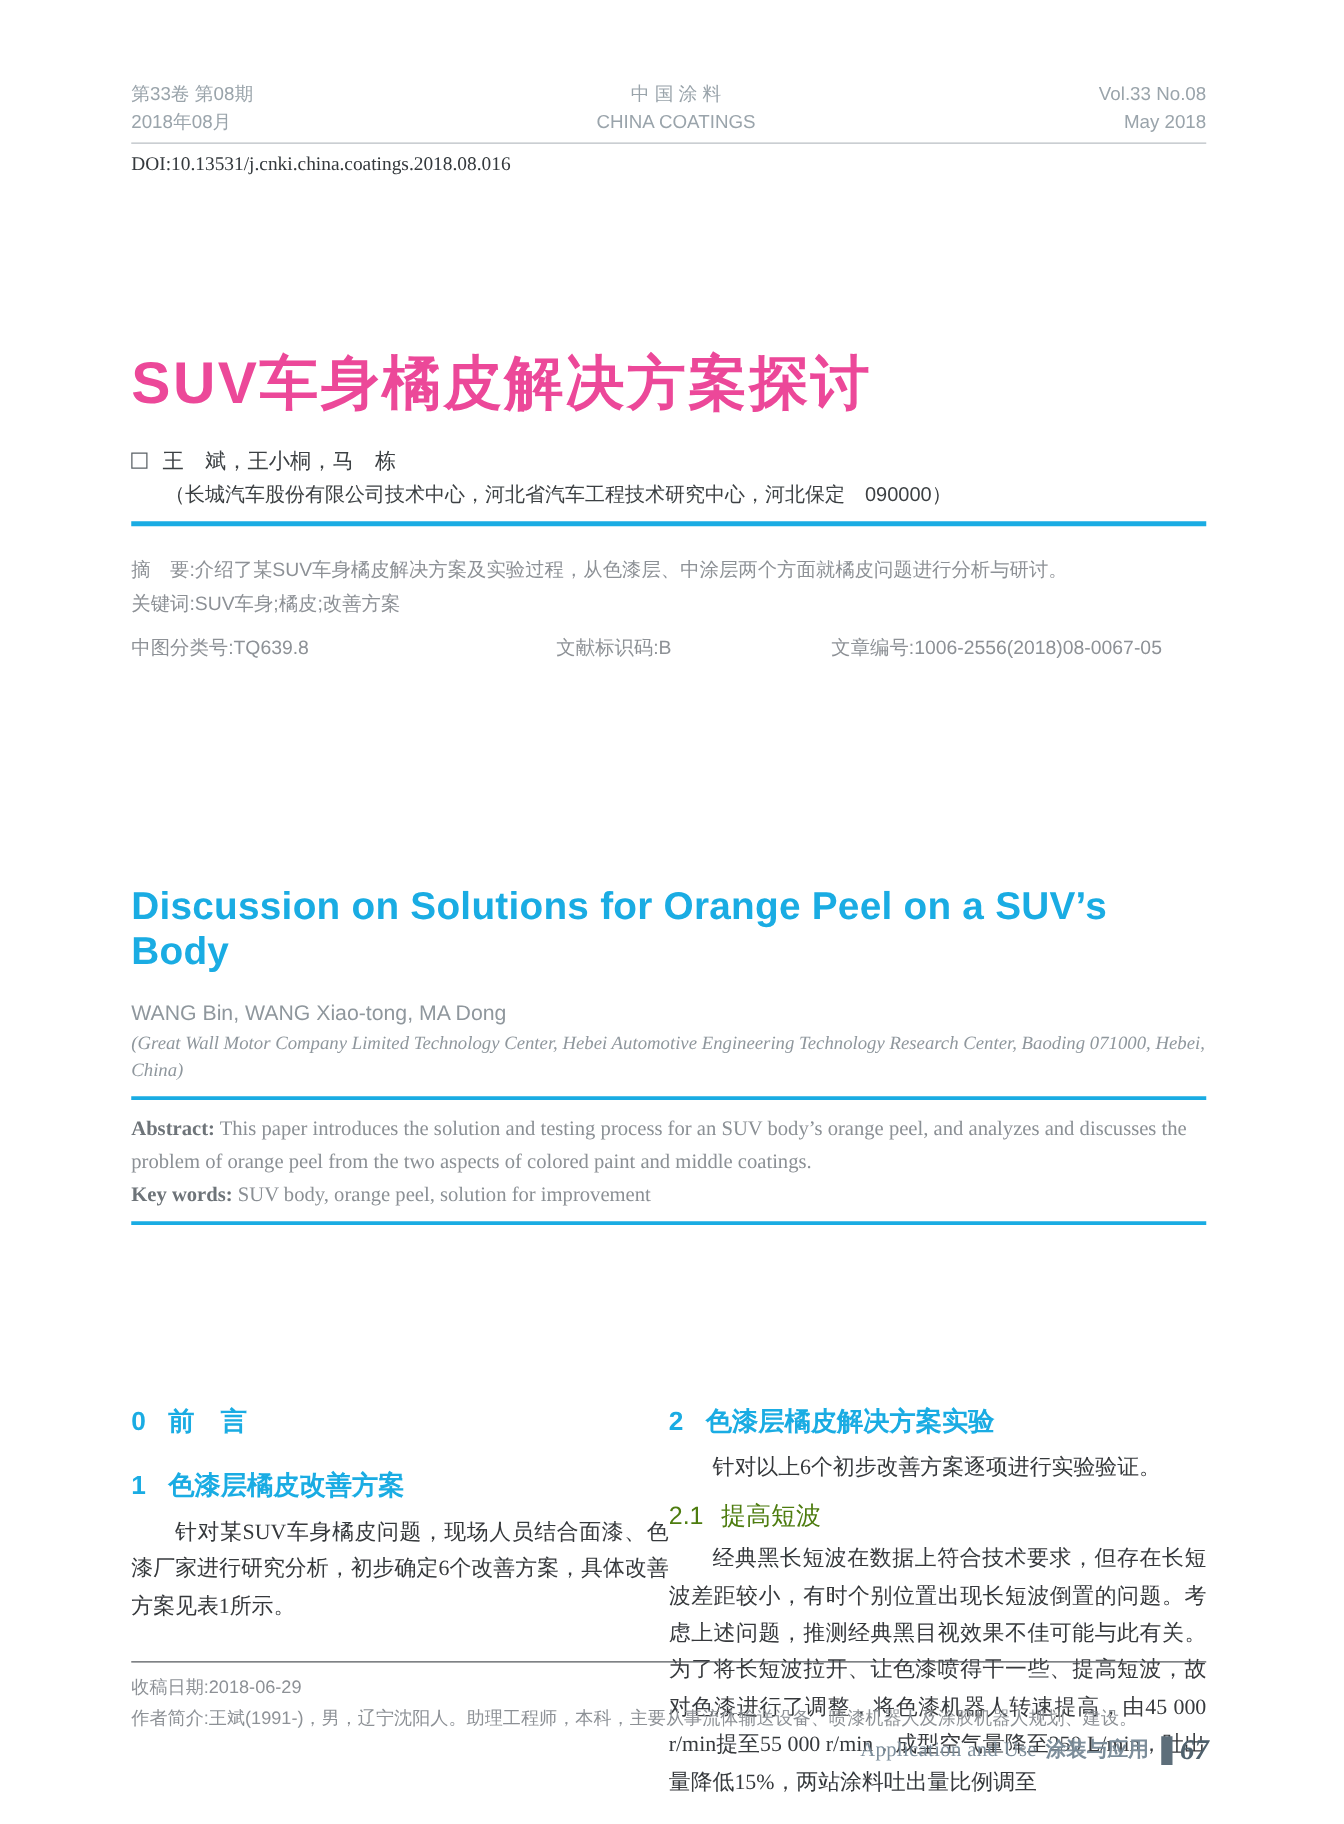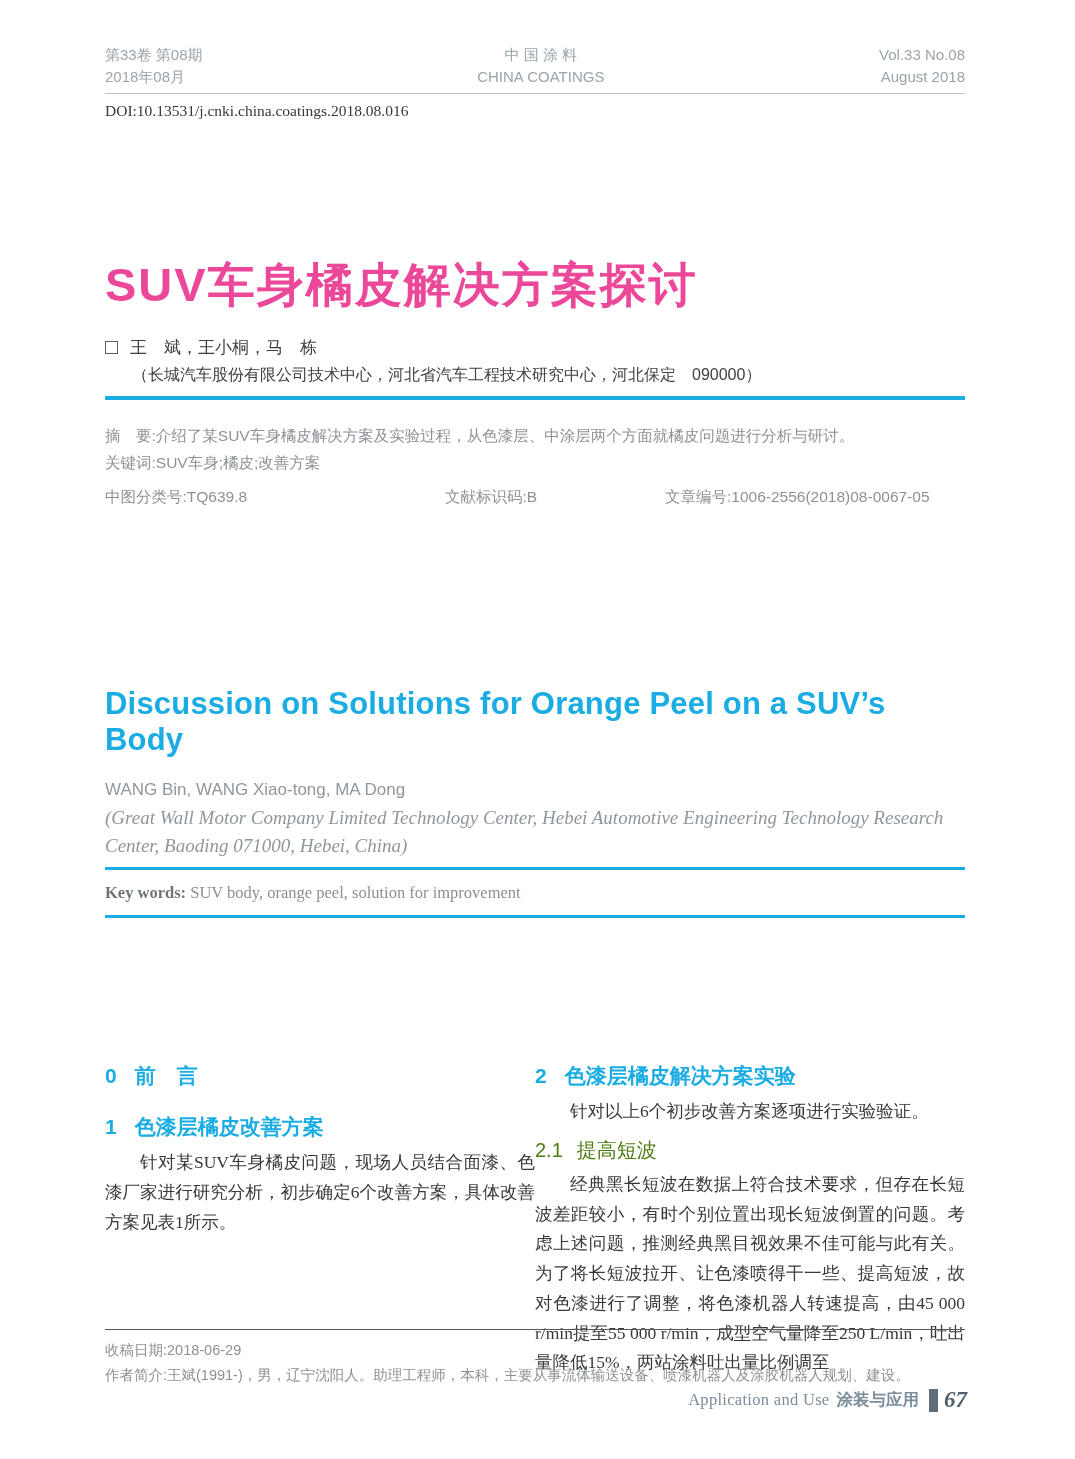--- a/index.html
+++ b/index.html
@@ -6,21 +6,21 @@
   html,body { background:#ffffff; }
   .page {
     position:relative;
     width:1075px; height:1459px;
     margin:0 auto;
     background:#fff;
     overflow:hidden;
     font-family:"Liberation Sans", sans-serif;
     color:#3a3a3a;
   }
-  .content { padding:44px 110px 0 105px; }
+  .content { padding:44px 110px 0 105px;margin-top:21px; }
 
   
   .jheader { display:flex; justify-content:space-between; align-items:flex-start;
              color:#9aa4ab; font-size:15px; line-height:1.45; }
   .jheader .hc { text-align:center; }
   .jheader .hr { text-align:right; }
   .hairline { height:1px; background:#b9bfc4; margin-top:5px; }
   .doi { font-family:Liberation Serif, serif; color:#34393d; font-size:15.5px; margin-top:8px; }
 
   
@@ -35,21 +35,21 @@
   
   .cn-meta { margin-top:22px; color:#8d9196; font-size:15.5px; line-height:1.8; }
   .cn-meta-row { display:flex; margin-top:10px; color:#8d9196; font-size:15.5px; }
   .cn-meta-row .m1 { width:340px; }
   .cn-meta-row .m2 { width:220px; }
 
   
   .en-title { margin-top:178px; color:#1aace3; font-size:31px; font-weight:bold;
               letter-spacing:0.2px; }
   .en-authors { margin-top:22px; color:#8f979d; font-size:17px; }
-  .en-affil { margin-top:4px; color:#8f979d; font-size:19px; line-height:1.45;
+  .en-affil { margin-top:4px; color:#8f979d; font-size:15px; line-height:1.45;
               font-family:"Liberation Serif", serif; font-style:italic; }
   .rule-mid { height:3px; background:#1aace3; margin-top:8px; }
   .en-abstract { margin-top:10px; font-family:"Liberation Serif", serif;
                  color:#8b9095; font-size:16.5px; line-height:1.6; }
   .en-abstract b { color:#6e7479; }
   .rule-thin { height:3px; background:#1aace3; margin-top:8px; }
 
   
   .columns { display:flex; margin-top:144px; }
   .col { flex:1 1 0; }
@@ -85,21 +85,21 @@
       <div class="hl">
         <div>第33卷 第08期</div>
         <div>2018年08月</div>
       </div>
       <div class="hc">
         <div>中 国 涂 料</div>
         <div>CHINA COATINGS</div>
       </div>
       <div class="hr">
         <div>Vol.33  No.08</div>
-        <div>August 2018</div>
+        <div>May 2018</div>
       </div>
     </div>
     <div class="hairline"></div>
     <div class="doi">DOI:10.13531/j.cnki.china.coatings.2018.08.016</div>
 
     <h1 class="cn-title">SUV车身橘皮解决方案探讨</h1>
     <div class="cn-authors">
       <span class="author-box"></span>
       <span>王　斌，王小桐，马　栋</span>
     </div>
@@ -114,20 +114,21 @@
       <span class="m1">中图分类号:TQ639.8</span>
       <span class="m2">文献标识码:B</span>
       <span class="m3">文章编号:1006-2556(2018)08-0067-05</span>
     </div>
 
     <h1 class="en-title">Discussion on Solutions for Orange Peel on a SUV’s Body</h1>
     <div class="en-authors">WANG Bin, WANG Xiao-tong, MA Dong</div>
     <div class="en-affil">(Great Wall Motor Company Limited Technology Center, Hebei Automotive Engineering Technology Research Center, Baoding 071000, Hebei, China)</div>
     <div class="rule-mid"></div>
     <div class="en-abstract">
+      <div><b>Abstract:</b><span> This paper introduces the solution and testing process for an SUV body’s orange peel, and analyzes and discusses the problem of orange peel from the two aspects of colored paint and middle coatings.</span></div>
       <div><b>Key words:</b><span> SUV body, orange peel, solution for improvement</span></div>
     </div>
     <div class="rule-thin"></div>
 
     <div class="columns">
       <div class="col">
         <h2 class="sec"><span class="num">0</span><span>前　言</span></h2>
         <h2 class="sec sec2"><span class="num">1</span><span>色漆层橘皮改善方案</span></h2>
         <p class="para">针对某SUV车身橘皮问题，现场人员结合面漆、色漆厂家进行研究分析，初步确定6个改善方案，具体改善方案见表1所示。</p>
       </div>

